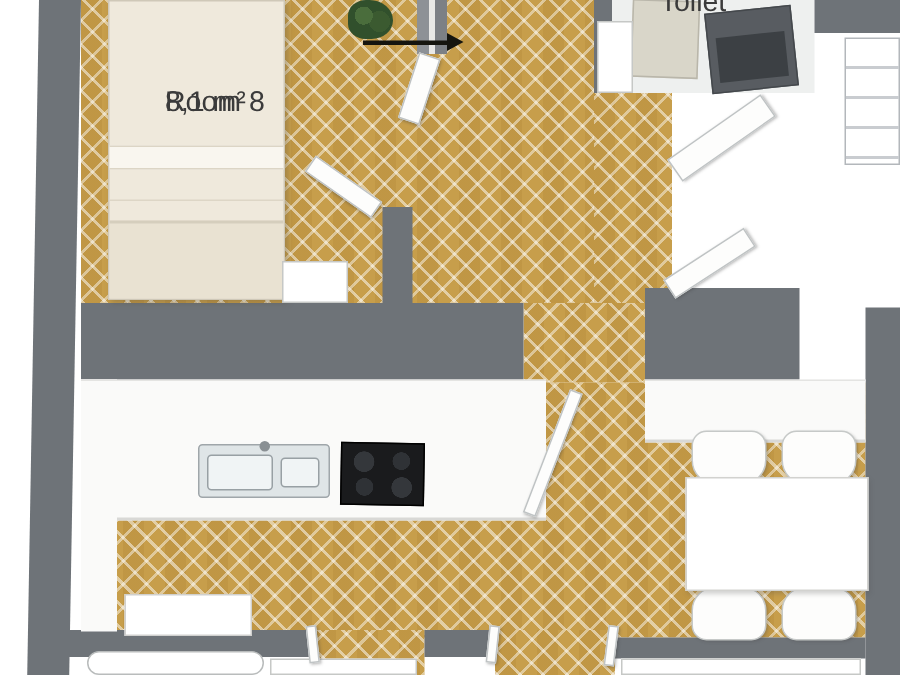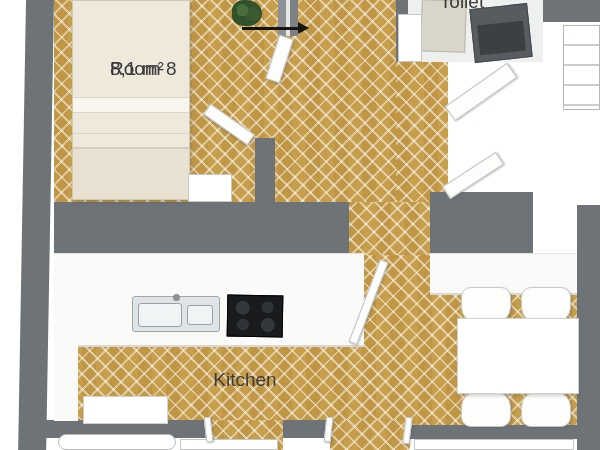--- a/index.html
+++ b/index.html
@@ -143,15 +143,14 @@
   <div class="furn" style="left:414px;top:439px;width:160px;height:11px;"></div>
   <div class="door" style="left:205px;top:417px;width:7px;height:25px;transform:rotate(-6deg);"></div>
   <div class="door" style="left:325px;top:417px;width:7px;height:25px;transform:rotate(6deg);"></div>
   <div class="door" style="left:404px;top:417px;width:7px;height:27px;transform:rotate(7deg);"></div>
 
   <div class="room-label" style="left:110px;top:56px;width:135px;">
     <div>Room 8</div>
     <div>8,1 m²</div>
   </div>
   <div class="room-label" style="left:412px;top:-11px;width:100px;">Toilet</div>
-  <div class="room-label" style="left:185px;top:367px;width:120px;">Kitchen</div>
 
 </div>
 
 </body></html>

